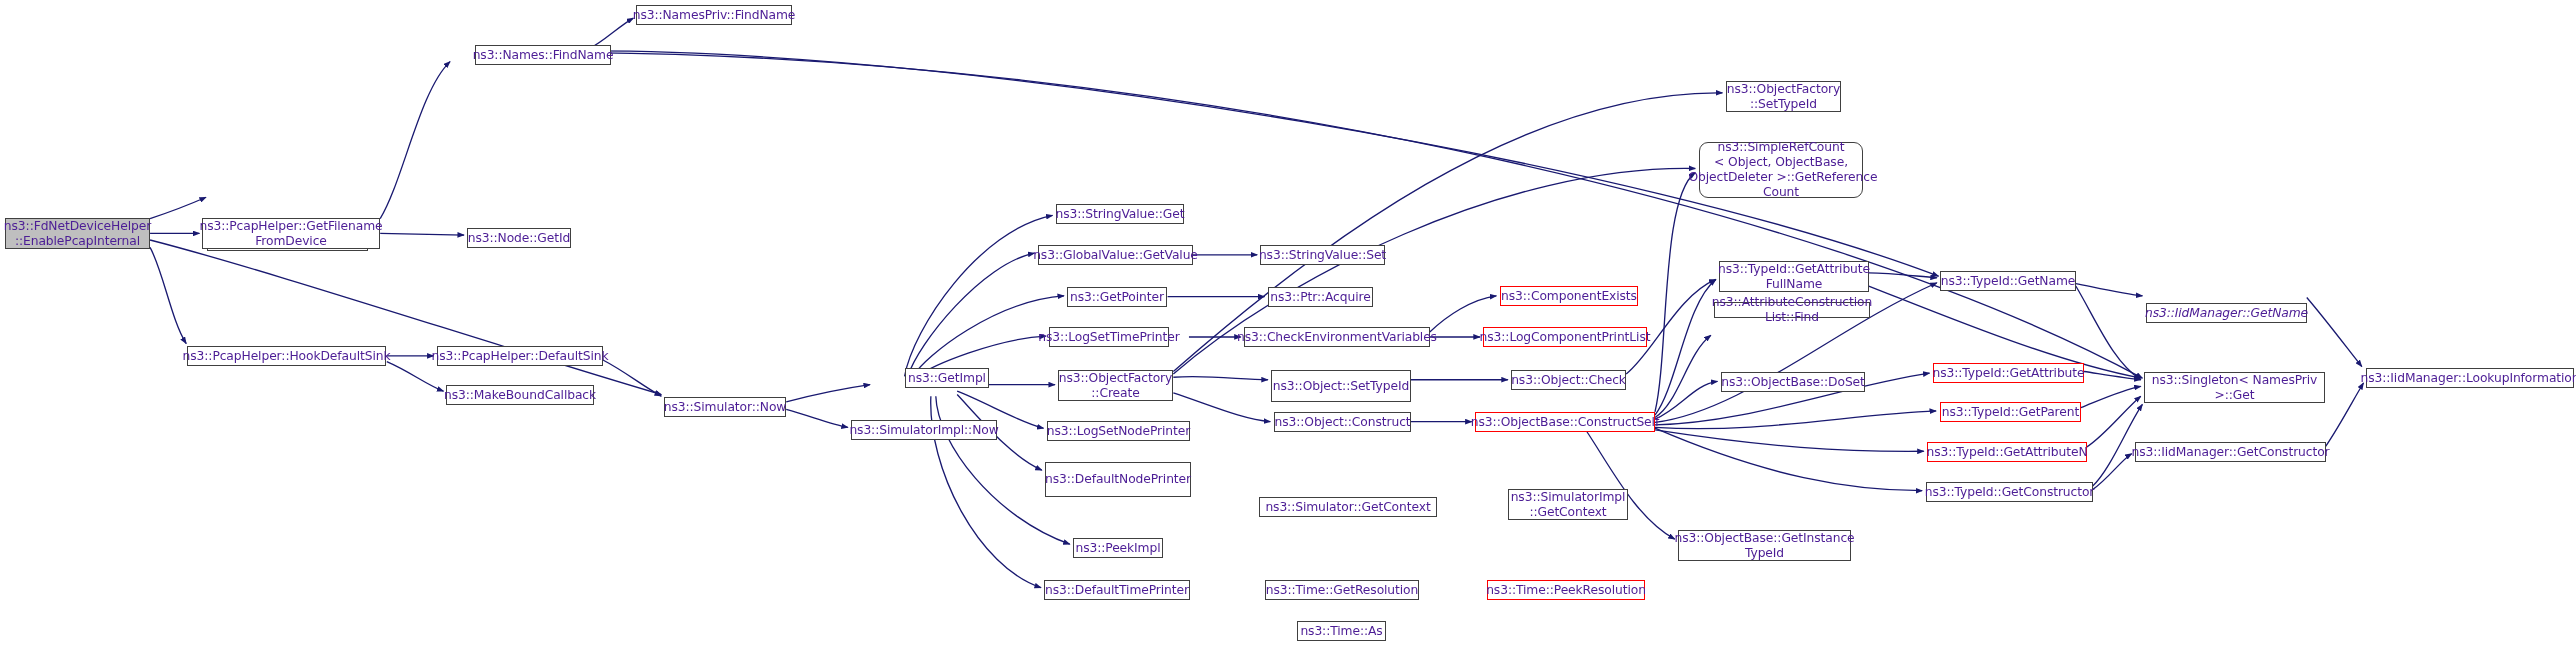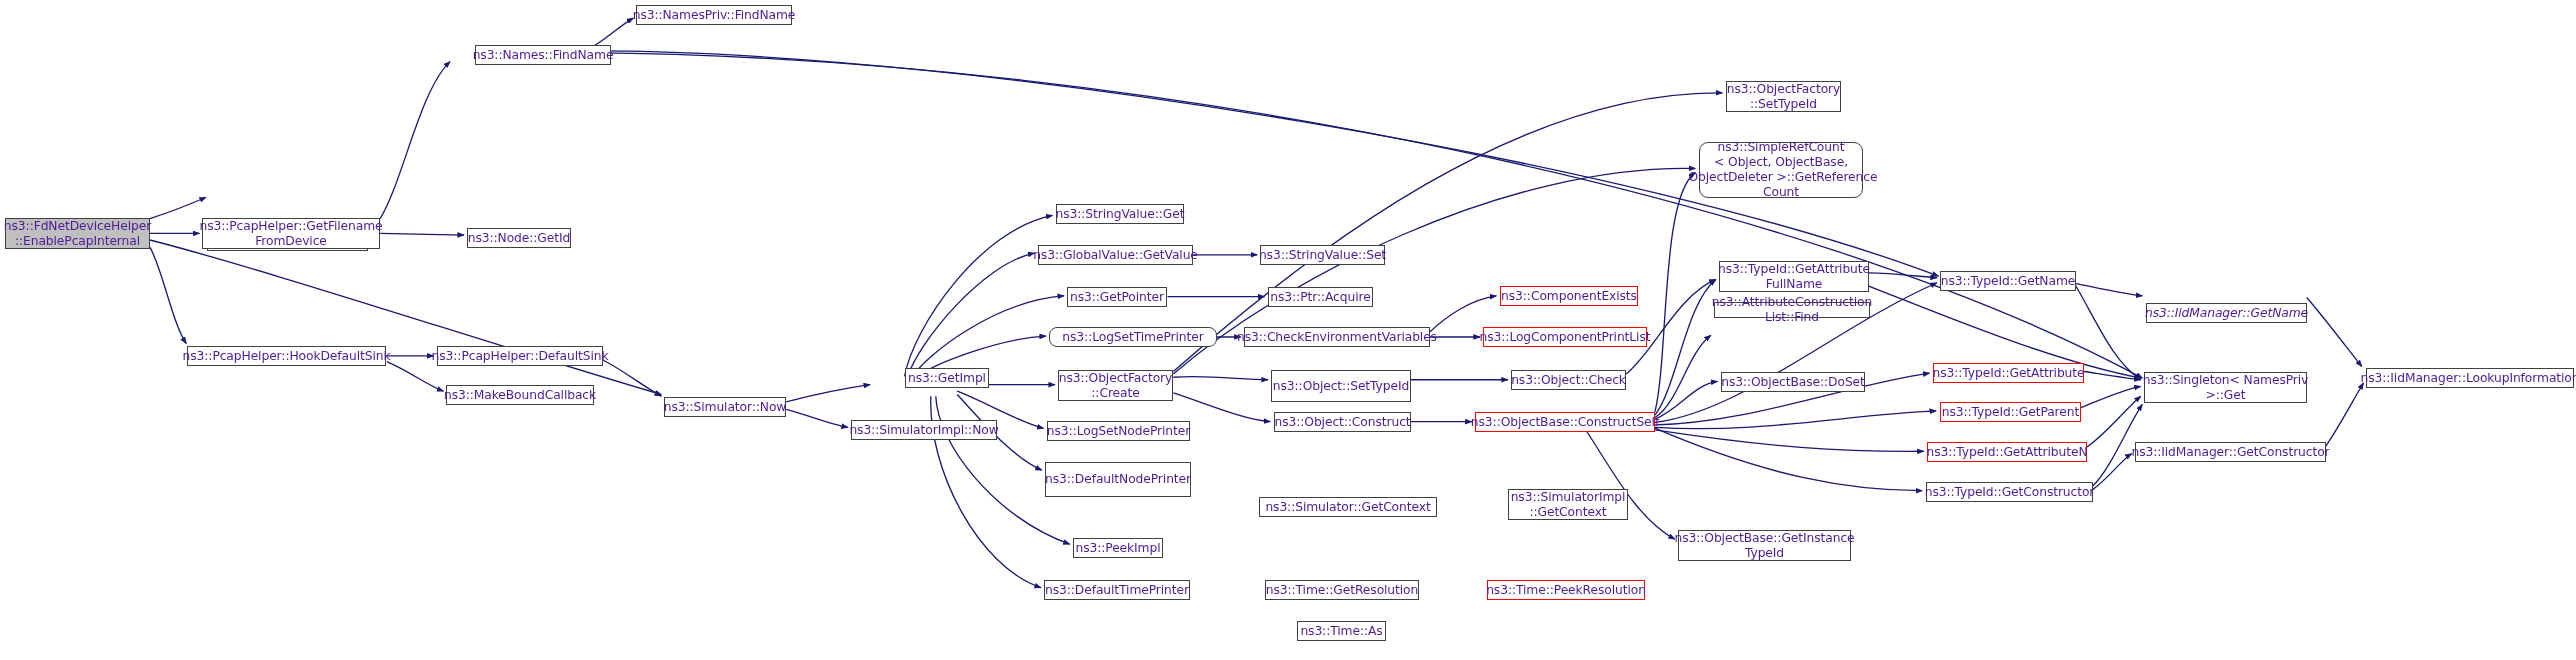--- a/index.html
+++ b/index.html
@@ -131,21 +131,21 @@
       <div class="gnode" style="left: 437px; top: 346px; width: 166px; height: 20px;">ns3::PcapHelper::DefaultSink</div>
       <div class="gnode" style="left: 446px; top: 385px; width: 148px; height: 20px;">ns3::MakeBoundCallback</div>
       <div class="gnode" style="left: 664px; top: 397px; width: 122px; height: 20px;">ns3::Simulator::Now</div>
       <div class="gnode" style="left: 873px; top: 368px; width: 84px; height: 20px; margin-left: 32px;">ns3::GetImpl</div>
       <div class="gnode" style="left: 851px; top: 420px; width: 146px; height: 20px;">ns3::SimulatorImpl::Now</div>
       <div class="gnode" style="left: 1056px; top: 204px; width: 128px; height: 20px;">ns3::StringValue::Get</div>
       <div class="gnode" style="left: 1038px; top: 245px; width: 155px; height: 20px;">ns3::GlobalValue::GetValue</div>
       <div class="gnode" style="left: 1260px; top: 245px; width: 125px; height: 20px;">ns3::StringValue::Set</div>
       <div class="gnode" style="left: 1067px; top: 287px; width: 100px; height: 20px;">ns3::GetPointer</div>
       <div class="gnode" style="left: 1268px; top: 287px; width: 105px; height: 20px;">ns3::Ptr::Acquire</div>
-      <div class="gnode" style="left: 1049px; top: 327px; width: 168px; height: 20px; border-radius: 8px;">ns3::LogSetTimePrinter</div>
+      <div class="gnode" style="left: 1049px; top: 327px; width: 120px; height: 20px;">ns3::LogSetTimePrinter</div>
       <div class="gnode" style="left: 1244px; top: 327px; width: 186px; height: 20px;">ns3::CheckEnvironmentVariables</div>
       <div class="gnode hot" style="left: 1500px; top: 286px; width: 138px; height: 20px;">ns3::ComponentExists</div>
       <div class="gnode hot" style="left: 1483px; top: 327px; width: 164px; height: 20px;">ns3::LogComponentPrintList</div>
       <div class="gnode" style="left: 1058px; top: 370px; width: 115px; height: 31px;">ns3::ObjectFactory
 ::Create</div>
       <div class="gnode" style="left: 1271px; top: 370px; width: 140px; height: 32px;">ns3::Object::SetTypeId</div>
       <div class="gnode" style="left: 1274px; top: 412px; width: 137px; height: 20px;">ns3::Object::Construct</div>
       <div class="gnode" style="left: 1511px; top: 370px; width: 115px; height: 20px;">ns3::Object::Check</div>
       <div class="gnode hot" style="left: 1475px; top: 412px; width: 180px; height: 20px;">ns3::ObjectBase::ConstructSelf</div>
       <div class="gnode" style="left: 1047px; top: 421px; width: 143px; height: 20px;">ns3::LogSetNodePrinter</div>
@@ -170,19 +170,19 @@
 List::Find</div>
       <div class="gnode" style="left: 1721px; top: 372px; width: 144px; height: 20px;">ns3::ObjectBase::DoSet</div>
       <div class="gnode" style="left: 1678px; top: 530px; width: 173px; height: 31px;">ns3::ObjectBase::GetInstance
 TypeId</div>
       <div class="gnode" style="left: 1940px; top: 271px; width: 136px; height: 20px;">ns3::TypeId::GetName</div>
       <div class="gnode hot" style="left: 1933px; top: 363px; width: 151px; height: 20px;">ns3::TypeId::GetAttribute</div>
       <div class="gnode hot" style="left: 1940px; top: 402px; width: 141px; height: 20px;">ns3::TypeId::GetParent</div>
       <div class="gnode hot" style="left: 1927px; top: 442px; width: 160px; height: 20px;">ns3::TypeId::GetAttributeN</div>
       <div class="gnode" style="left: 1926px; top: 482px; width: 167px; height: 20px;">ns3::TypeId::GetConstructor</div>
       <div class="gnode" style="left: 2146px; top: 303px; width: 161px; height: 20px; font-style: italic;">ns3::IidManager::GetName</div>
-      <div class="gnode" style="left: 2144px; top: 372px; width: 163px; height: 31px;">ns3::Singleton&lt; NamesPriv
+      <div class="gnode" style="left: 2144px; top: 372px; width: 181px; height: 31px;">ns3::Singleton&lt; NamesPriv
 &gt;::Get</div>
       <div class="gnode" style="left: 2135px; top: 442px; width: 191px; height: 20px;">ns3::IidManager::GetConstructor</div>
       <div class="gnode" style="left: 2366px; top: 368px; width: 208px; height: 20px;">ns3::IidManager::LookupInformation</div>
     </div>
 </div>
 
 
 </body></html>

